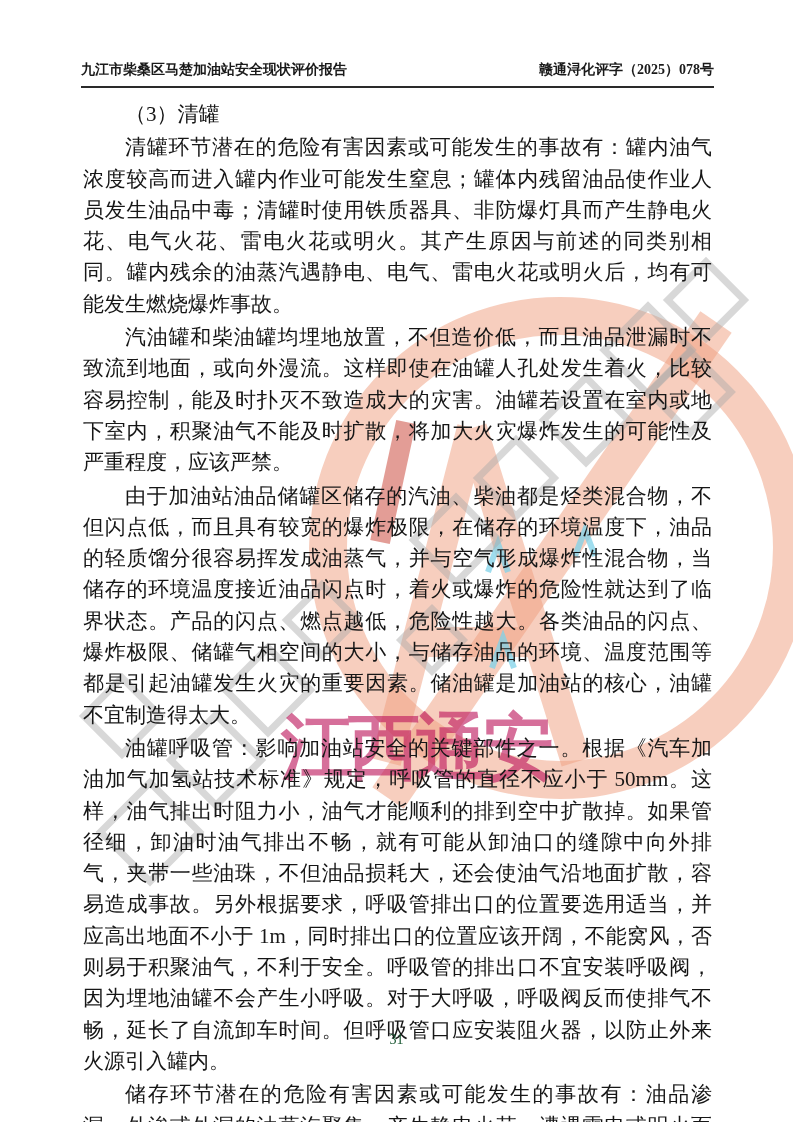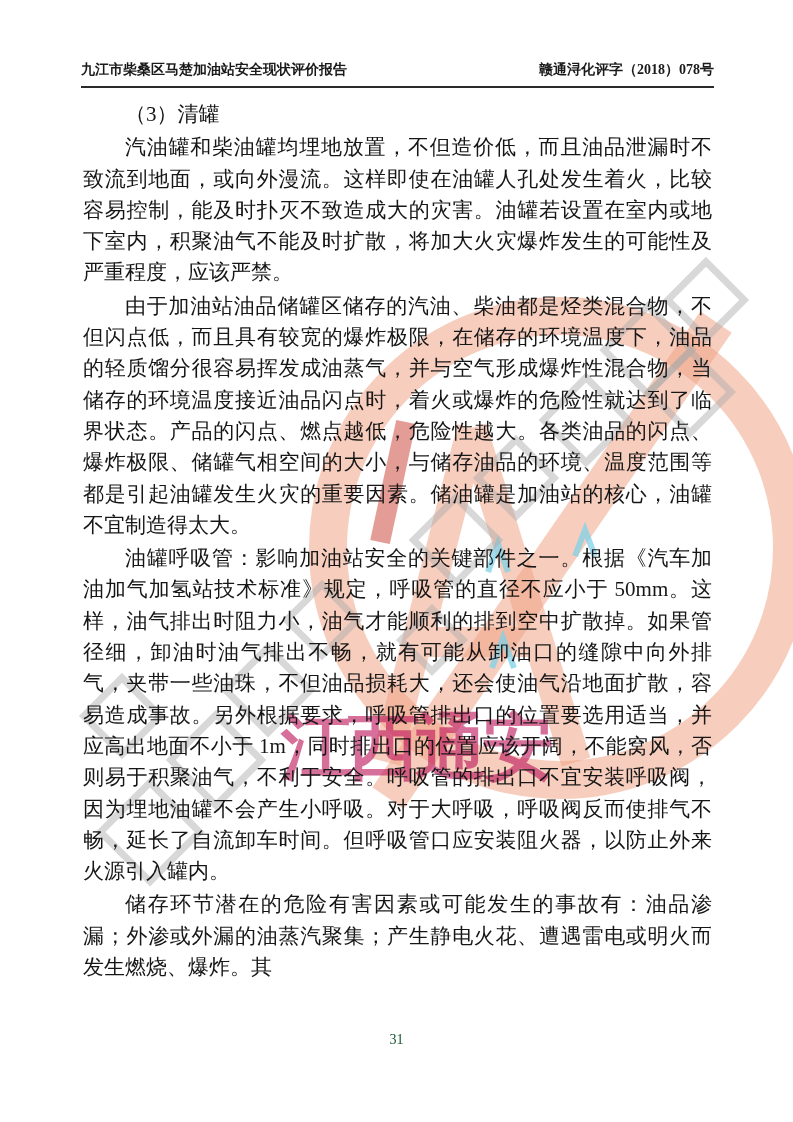--- a/index.html
+++ b/index.html
@@ -90,26 +90,27 @@
         <rect x="-31" y="-31" width="62" height="62" transform="translate(648,350) rotate(45)"></rect>
         <rect x="-27" y="-27" width="54" height="54" transform="translate(706,300) rotate(45)"></rect>
         <rect x="-29" y="-29" width="58" height="58" transform="translate(690,392) rotate(45)"></rect>
       </g>
     </svg>
     <div class="wm-red-text">江西通安</div>
   </div>
 
   <div class="header">
     <span>九江市柴桑区马楚加油站安全现状评价报告</span>
-    <span>赣通浔化评字（2018）078号</span>
+    <span>赣通浔化评字（2025）078号</span>
   </div>
   <div class="header-rule"></div>
 
   <div class="content">
     <p>（3）清罐</p>
+    <p>清罐环节潜在的危险有害因素或可能发生的事故有：罐内油气浓度较高而进入罐内作业可能发生窒息；罐体内残留油品使作业人员发生油品中毒；清罐时使用铁质器具、非防爆灯具而产生静电火花、电气火花、雷电火花或明火。其产生原因与前述的同类别相同。罐内残余的油蒸汽遇静电、电气、雷电火花或明火后，均有可能发生燃烧爆炸事故。</p>
     <p>汽油罐和柴油罐均埋地放置，不但造价低，而且油品泄漏时不致流到地面，或向外漫流。这样即使在油罐人孔处发生着火，比较容易控制，能及时扑灭不致造成大的灾害。油罐若设置在室内或地下室内，积聚油气不能及时扩散，将加大火灾爆炸发生的可能性及严重程度，应该严禁。</p>
     <p>由于加油站油品储罐区储存的汽油、柴油都是烃类混合物，不但闪点低，而且具有较宽的爆炸极限，在储存的环境温度下，油品的轻质馏分很容易挥发成油蒸气，并与空气形成爆炸性混合物，当储存的环境温度接近油品闪点时，着火或爆炸的危险性就达到了临界状态。产品的闪点、燃点越低，危险性越大。各类油品的闪点、爆炸极限、储罐气相空间的大小，与储存油品的环境、温度范围等都是引起油罐发生火灾的重要因素。储油罐是加油站的核心，油罐不宜制造得太大。</p>
     <p>油罐呼吸管：影响加油站安全的关键部件之一。根据《汽车加油加气加氢站技术标准》规定，呼吸管的直径不应小于 50mm。这样，油气排出时阻力小，油气才能顺利的排到空中扩散掉。如果管径细，卸油时油气排出不畅，就有可能从卸油口的缝隙中向外排气，夹带一些油珠，不但油品损耗大，还会使油气沿地面扩散，容易造成事故。另外根据要求，呼吸管排出口的位置要选用适当，并应高出地面不小于 1m，同时排出口的位置应该开阔，不能窝风，否则易于积聚油气，不利于安全。呼吸管的排出口不宜安装呼吸阀，因为埋地油罐不会产生小呼吸。对于大呼吸，呼吸阀反而使排气不畅，延长了自流卸车时间。但呼吸管口应安装阻火器，以防止外来火源引入罐内。</p>
     <p>储存环节潜在的危险有害因素或可能发生的事故有：油品渗漏；外渗或外漏的油蒸汽聚集；产生静电火花、遭遇雷电或明火而发生燃烧、爆炸。其</p>
   </div>
 
   <div class="footer">31</div>
 
 </div>
 

